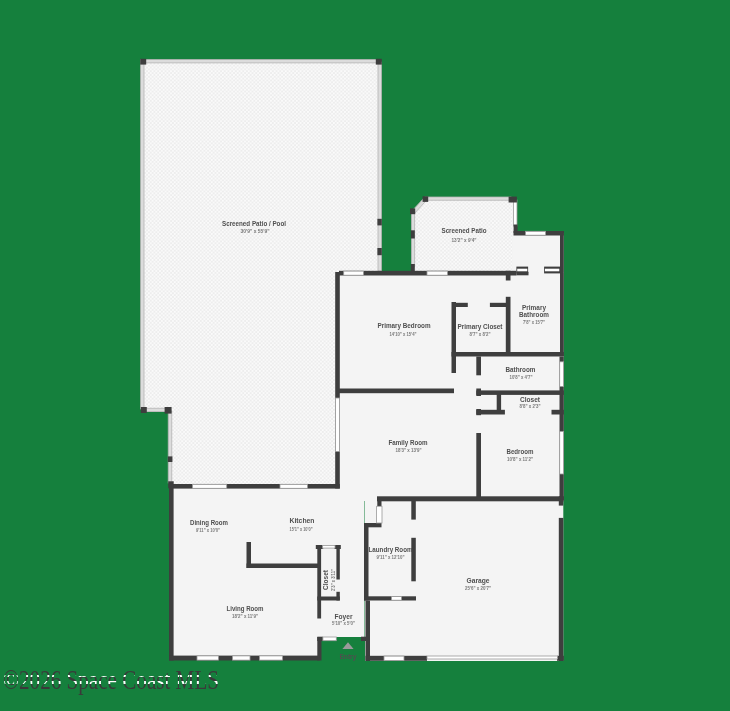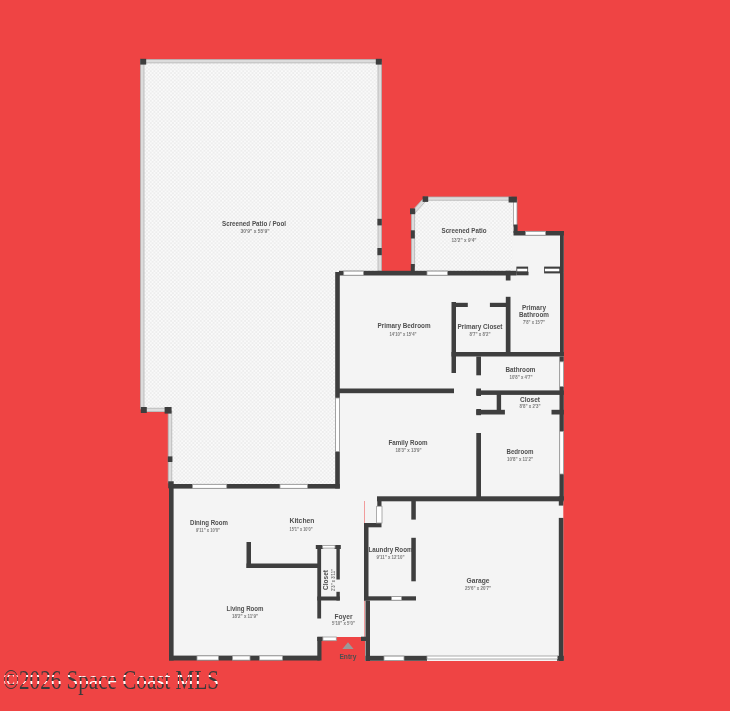--- a/index.html
+++ b/index.html
@@ -1,16 +1,16 @@
 <!DOCTYPE html>
 <html><head>
 <meta charset="utf-8">
 <style>
 html,body{margin:0;padding:0;background:#fff;}
-#wrap{position:relative;width:730px;height:711px;background:#ef4444;overflow:hidden;}
+#wrap{position:relative;width:730px;height:711px;background:#15803d;overflow:hidden;}
 svg{position:absolute;left:0;top:0;}
 .nm{font:bold 7px "Liberation Sans",sans-serif;fill:#4f4f4f;}
 .dm{font:bold 5.3px "Liberation Sans",sans-serif;fill:#7a7a7a;}
 .big{font:bold 8px "Liberation Sans",sans-serif;fill:#4f4f4f;}
 #wm{position:absolute;left:3px;top:665px;font:27px "Liberation Serif",serif;transform:scaleX(0.782);transform-origin:0 0;white-space:nowrap;
 background:linear-gradient(to bottom,#3a3a3a 0px,#3a3a3a 9.7px,#ffffff 9.7px,#ffffff 12.3px,#3a3a3a 12.3px,#3a3a3a 16.3px,#ffffff 16.3px,#ffffff 18.9px,#3a3a3a 18.9px,#3a3a3a 40px);
 -webkit-background-clip:text;background-clip:text;color:transparent;}
 </style>
 </head>
 <body>

